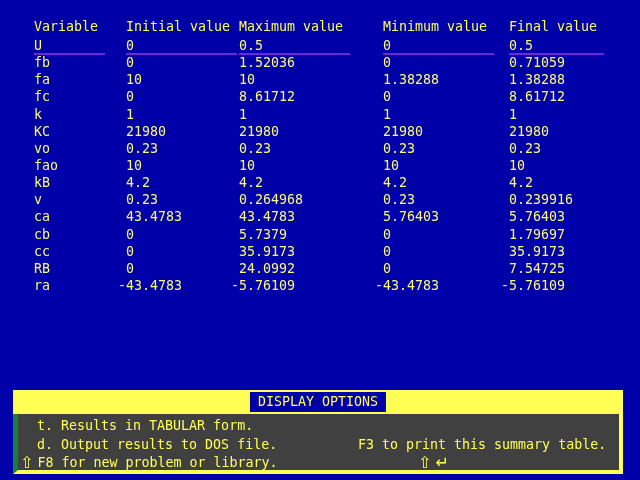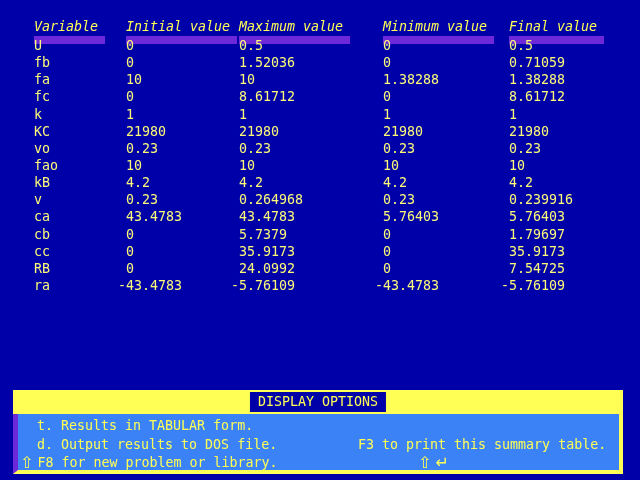--- a/index.html
+++ b/index.html
@@ -4,35 +4,35 @@
 <style>
   html,body{margin:0;padding:0;background:#000;}
   .screen{
     position:relative;width:640px;height:480px;overflow:hidden;
     background:#0000A8;color:#FFFF55;
     font-family:"DejaVu Sans Mono","Liberation Mono",monospace;
     font-size:13.3px;line-height:16px;
   }
   
   .table-header{position:absolute;left:0;top:19px;height:18px;}
-  .hcell{position:absolute;top:0;white-space:pre;border-bottom:8px solid #6d28d9;
-         padding-bottom:1px;padding-right:7px;font-style:italic;}
+  .hcell{position:absolute;top:0;white-space:pre;border-bottom:2px solid #6d28d9;
+         padding-bottom:18px;padding-right:7px;}
   .table-body{position:absolute;left:0;top:38px;right:0;}
   .trow{position:relative;height:17.15px;}
   .tcell{position:absolute;top:0;white-space:pre;color:#FCFA78;}
   .tcell.neg{margin-left:-8px;}
   .c0{left:34px}.c1{left:126px}.c2{left:239px}.c3{left:383px}.c4{left:509px}
   
   .panel{position:absolute;left:13px;top:390px;width:610px;height:84px;}
   .titlebar{position:absolute;left:0;top:0;right:0;height:31px;background:#FFFF55;}
   .title-box{position:absolute;left:50%;top:2px;transform:translateX(-50%);
              background:#0000A8;color:#FFFF55;height:20px;line-height:20px;
              padding:0 8px;white-space:pre;}
-  .panel-body{position:absolute;left:0;top:24px;right:0;bottom:0;background:#3b82f6;
-              border-left:5px solid #6d28d9;border-right:4px solid #FFFF55;
+  .panel-body{position:absolute;left:0;top:24px;right:0;bottom:0;background:#404040;
+              border-left:5px solid #15803d;border-right:4px solid #FFFF55;
               border-bottom:4px solid #FFFF55;}
   .opt{position:absolute;height:16px;display:flex;align-items:center;white-space:pre;}
   .l1{left:19px;top:4px}  .r1{left:332px;top:4px}
   .l2{left:19px;top:23px} .r2{left:340px;top:23px}
   .l3{left:2px;top:41px}  .r3{left:400px;top:41px}
   .icon{font-family:"DejaVu Sans","Liberation Sans",sans-serif;line-height:1;}
   .shift{font-size:16px;margin-right:4px;}
   .enter{font-size:16px;margin-right:6px;}
 </style>
 </head>

